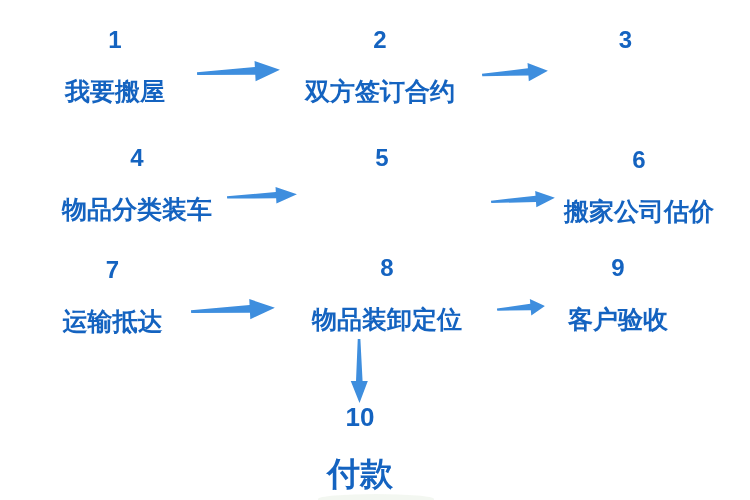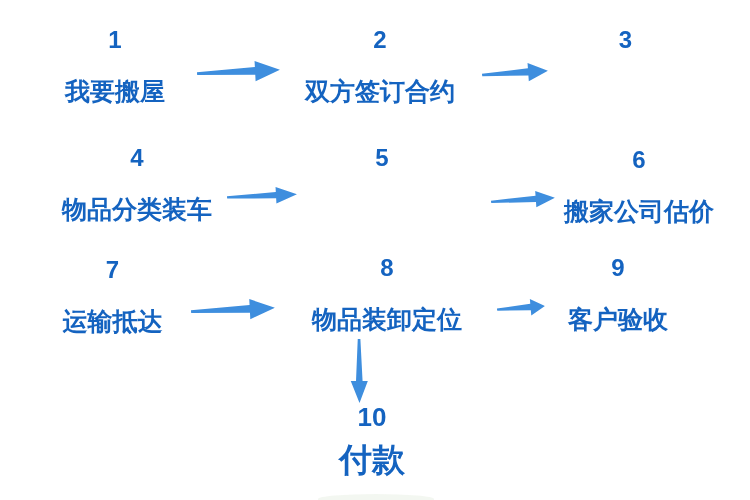--- a/index.html
+++ b/index.html
@@ -29,21 +29,21 @@
     font-size: 25px;
     line-height: 1.25;
     margin-top: 21px;
     white-space: nowrap;
   }
   .step.final .num {
     font-size: 26px;
   }
   .step.final .label {
     font-size: 33px;
-    margin-top: 6px;
+    margin-top: 20px;
   }
   .arrow {
     position: absolute;
     color: var(--arrow-color, #3E8EDE);
     line-height: 0;
   }
   .arrow svg {
     display: block;
     width: 100%;
     height: 100%;
@@ -142,20 +142,20 @@
     <div class="num">9</div>
     <div class="label">客户验收</div>
   </div>
 
   <div class="arrow" style="left:349px; top:339px; width:21px; height:64px;">
     <svg viewBox="0 0 24 64" preserveAspectRatio="none" aria-hidden="true">
       <polygon points="10,0 13,0 15.5,42 21.5,42 12,64 2,42 8,42" fill="currentColor"></polygon>
     </svg>
   </div>
 
-  <div class="step final" style="left:310px; top:402px; width:124px;">
+  <div class="step final" style="left:298px; top:402px; width:124px;">
     <div class="num">10</div>
     <div class="label">付款</div>
   </div>
 
   <div class="bottom-smudge"></div>
 
 </div>
 
 </body></html>

